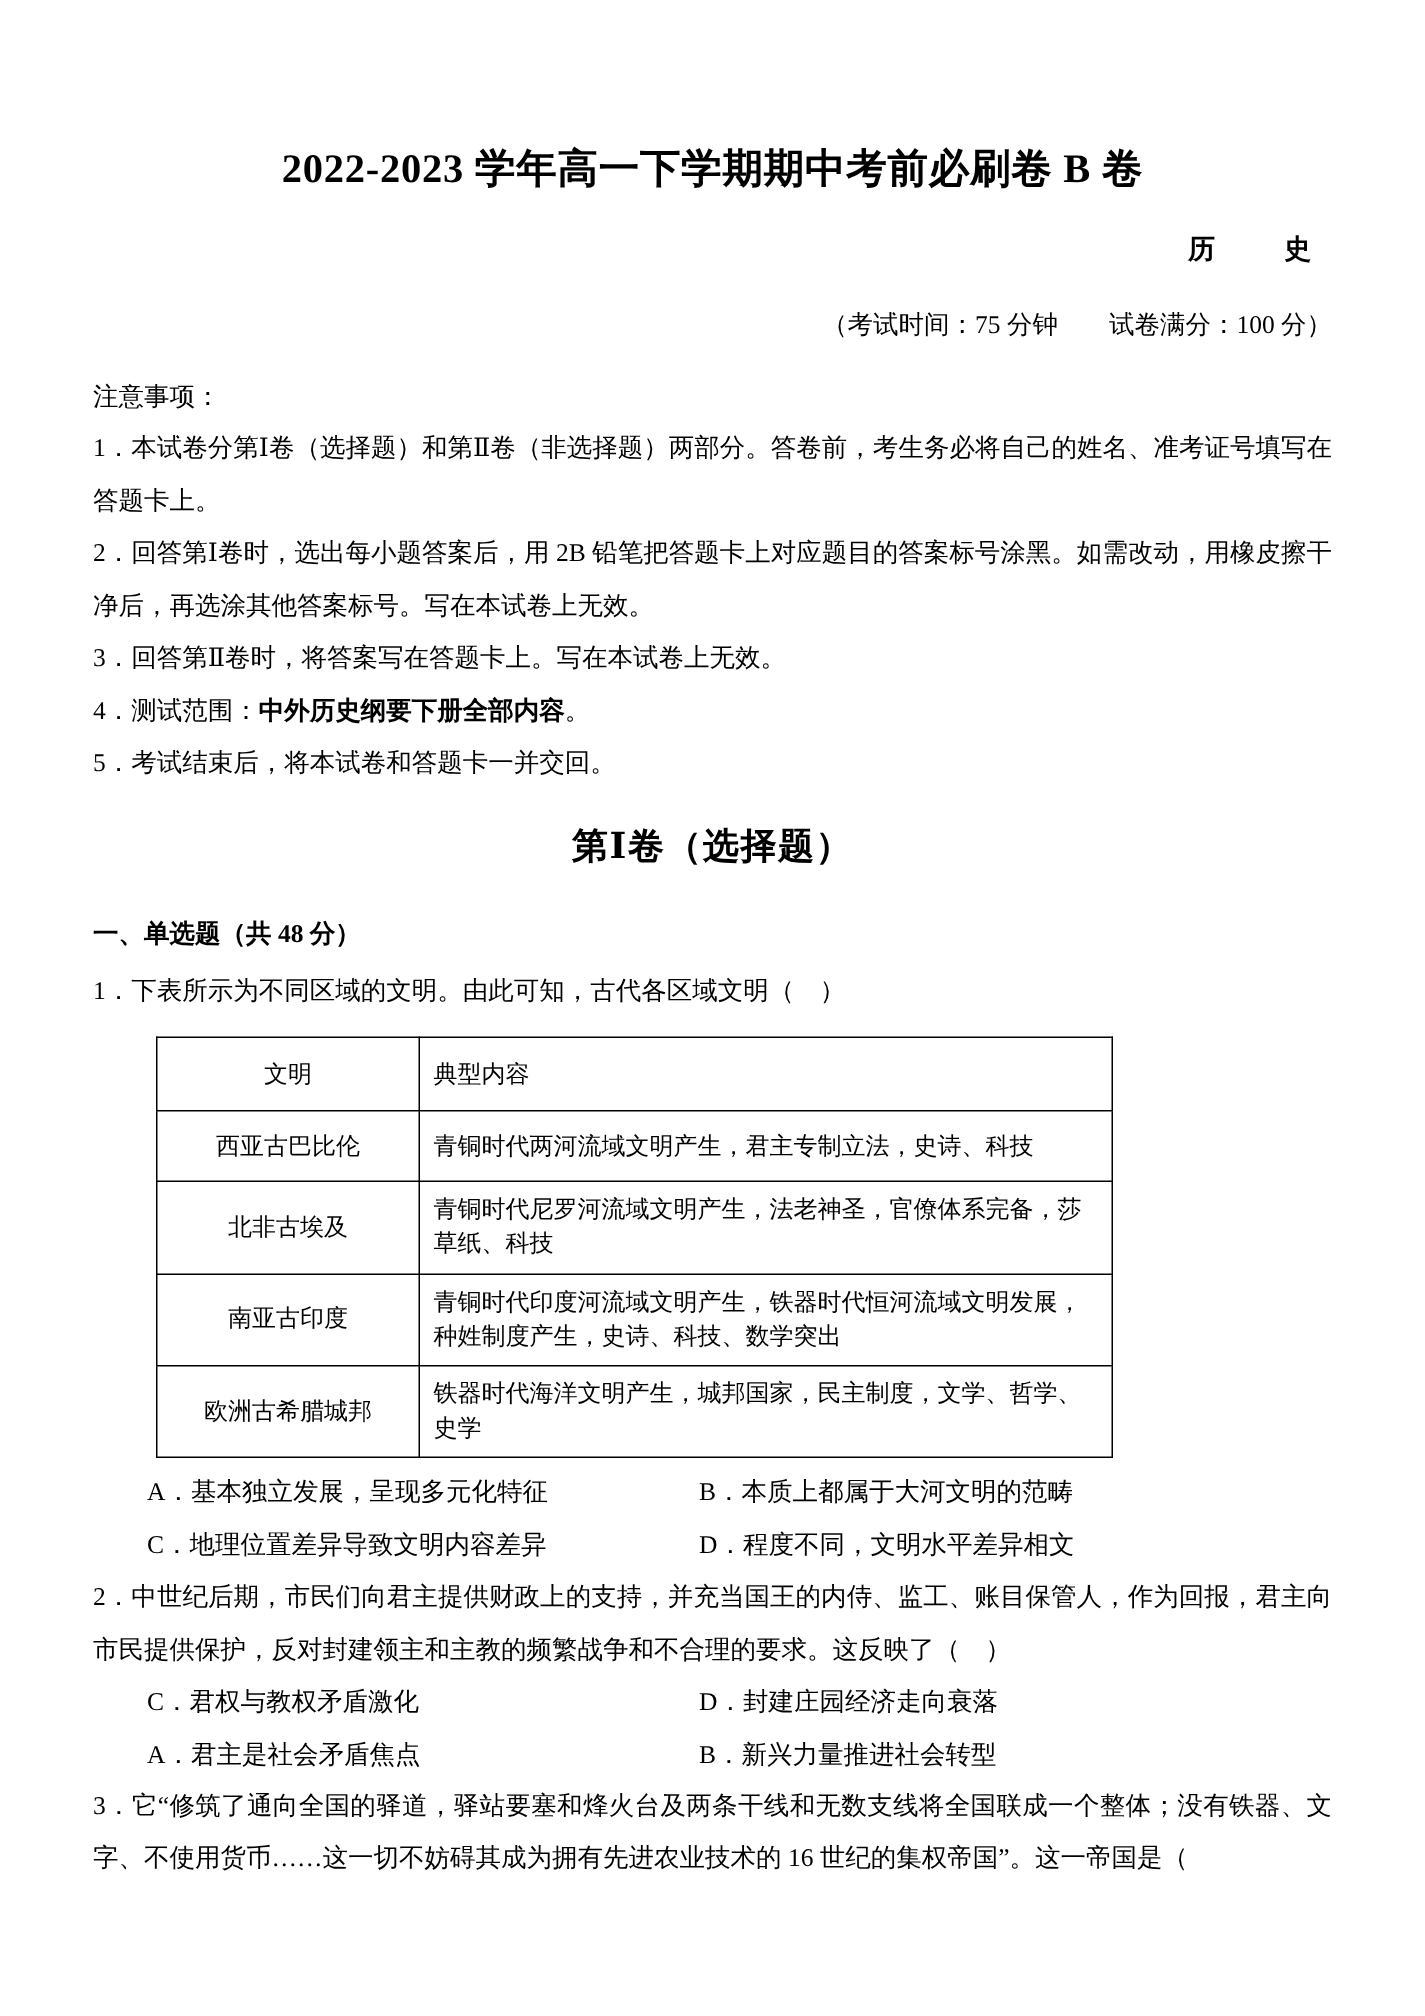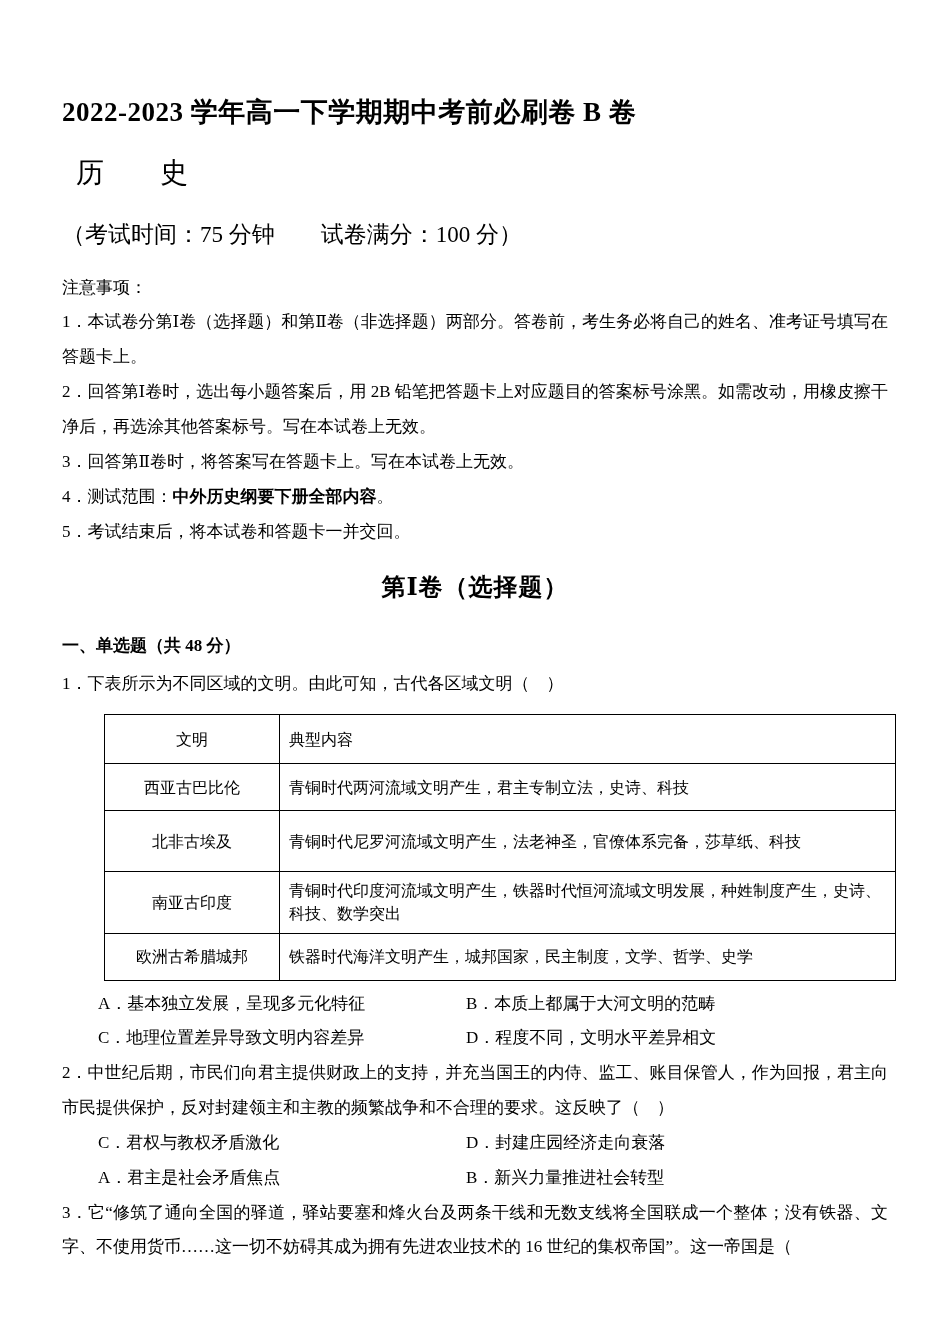--- a/index.html
+++ b/index.html
@@ -20,39 +20,40 @@
     height: 1344px;
     box-sizing: border-box;
     padding: 0 62px;
     overflow: hidden;
   }
 
   
   .doc-title {
     margin: 0;
     padding-top: 95px;
+    text-align: center;
     font-size: 27px;
     font-weight: bold;
     letter-spacing: 0.5px;
     line-height: 1.3;
   }
   .subject-title {
     margin: 0;
     padding-top: 24px;
-    text-align: left;
-    font-size: 28px;
-    font-weight: normal;
+    text-align: right;
+    font-size: 18px;
+    font-weight: bold;
     letter-spacing: 14px;
     text-indent: 14px;
   }
   .exam-meta {
     margin: 0;
     padding-top: 26px;
-    text-align: left;
-    font-size: 23px;
+    text-align: right;
+    font-size: 17px;
     line-height: 1.5;
   }
 
   
   .notes {
     padding-top: 18px;
   }
   .notes-label {
     font-size: 17px;
     line-height: 2.05;
@@ -102,21 +103,21 @@
     flex: 0 0 332px;
     margin-left: 36px;
   }
   .opt.second {
     flex: 1 1 auto;
   }
 
   
   table.civ-table {
     border-collapse: collapse;
-    width: 792px;
+    width: 638px;
     margin: 12px 0 6px 42px;
     table-layout: fixed;
   }
   table.civ-table td {
     border: 1px solid #000000;
     font-size: 16px;
     line-height: 1.45;
     padding: 7px 9px;
     vertical-align: middle;
   }

